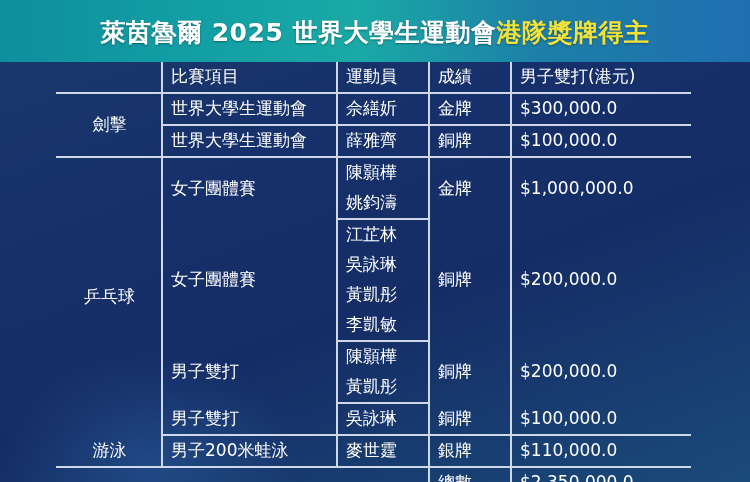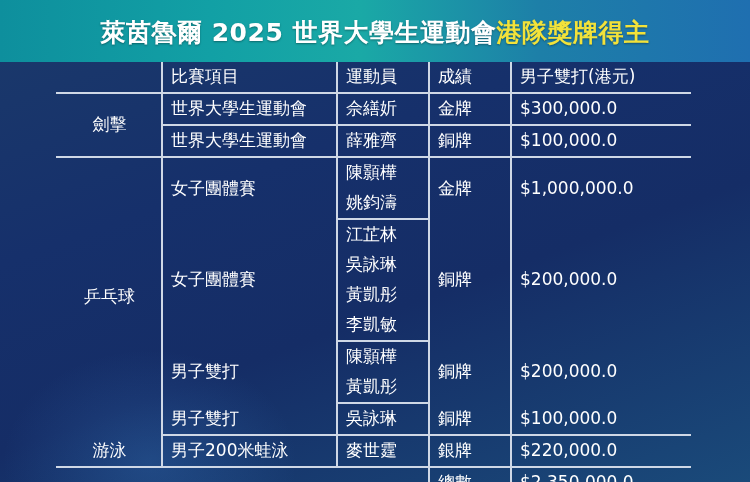--- a/index.html
+++ b/index.html
@@ -187,21 +187,21 @@
           <td class="athlete-cell sep-left">吳詠琳</td>
           <td class="medal-cell sep-left">銅牌</td>
           <td class="prize-cell sep-left">$100,000.0</td>
         </tr>
 
         <tr class="line-below">
           <td class="sport-cell">游泳</td>
           <td class="event-cell sep-left">男子200米蛙泳</td>
           <td class="athlete-cell sep-left">麥世霆</td>
           <td class="medal-cell sep-left">銀牌</td>
-          <td class="prize-cell sep-left">$220,000.0</td>
+          <td class="prize-cell sep-left">$110,000.0</td>
         </tr>
 
         <tr class="line-below">
           <td class="sport-cell no-bottom"></td>
           <td class="event-cell no-bottom"></td>
           <td class="athlete-cell no-bottom"></td>
           <td class="medal-cell sep-left">總數</td>
           <td class="prize-cell sep-left">$2,350,000.0</td>
         </tr>
       </tbody>

